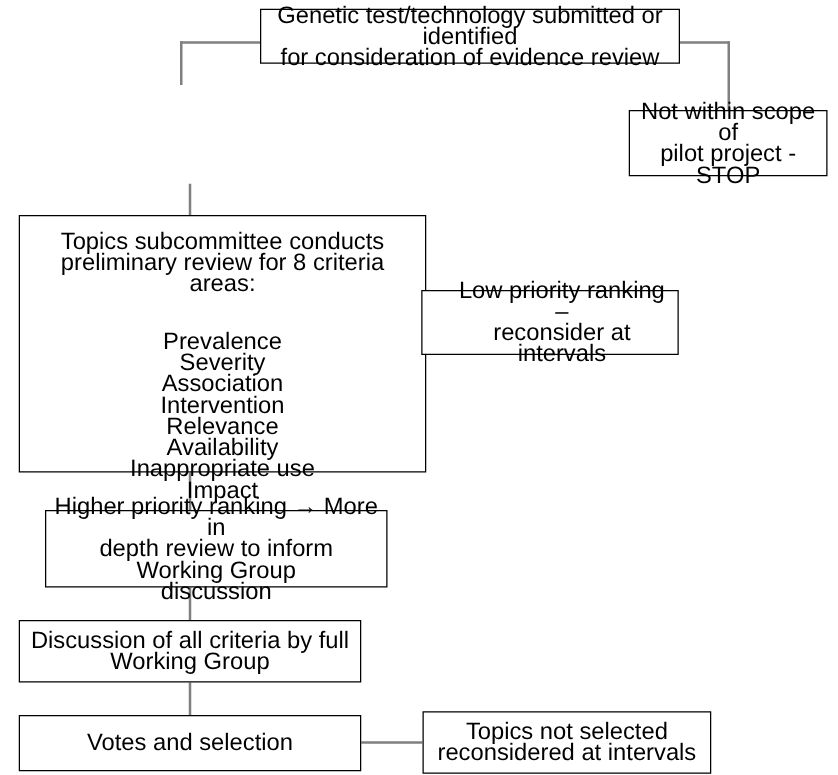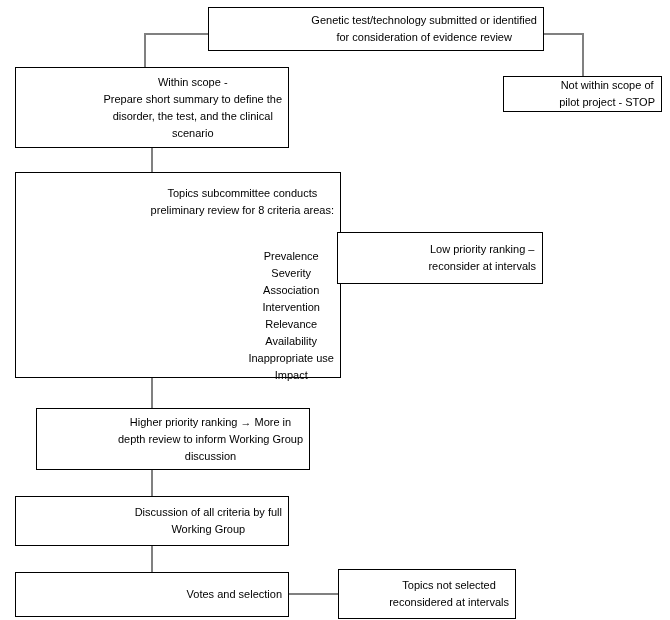--- a/index.html
+++ b/index.html
@@ -18,24 +18,24 @@
     background: #ffffff;
     overflow: hidden;
   }
   .node {
     position: absolute;
     box-sizing: border-box;
     border: 1px solid #000000;
     background: #ffffff;
     display: flex;
     flex-direction: column;
-    align-items: flex-end;
+    align-items: center;
     justify-content: center;
     text-align: center;
-    font-size: 11px;
+    font-size: 19px;
     line-height: 17px;
     padding: 2px 6px;
     white-space: pre-line;
     z-index: 2;
   }
   .node .node-text {
     display: block;
     white-space: pre-line;
   }
   .node.topics {
@@ -77,28 +77,22 @@
 
   <div class="connector v" style="left:151px; top:545px; height:28px;"></div>
 
   <div class="connector h" style="left:288px; top:593px; width:50px;"></div>
 
   <div class="node" style="left:208px; top:7px; width:336px; height:44px;">
     <span class="node-text">Genetic test/technology submitted or identified
 for consideration of evidence review</span>
   </div>
 
-  <div class="node" style="left:15px; top:67px; width:274px; height:81px;">
-    <span class="node-text">Within scope -
-Prepare short summary to define the
-disorder, the test, and the clinical
-scenario</span>
-  </div>
 
-  <div class="node" style="left:503px; top:76px; width:159px; height:36px;">
+  <div class="node" style="left:503px; top:88px; width:159px; height:53px;">
     <span class="node-text">Not within scope of
 pilot project - STOP</span>
   </div>
 
   <div class="node topics" style="left:15px; top:172px; width:326px; height:206px;">
     <span class="node-text">Topics subcommittee conducts
 preliminary review for 8 criteria areas:</span>
     <span class="criteria-list">Prevalence
 Severity
 Association
@@ -122,18 +116,18 @@
 
   <div class="node" style="left:15px; top:496px; width:274px; height:50px;">
     <span class="node-text">Discussion of all criteria by full
 Working Group</span>
   </div>
 
   <div class="node" style="left:15px; top:572px; width:274px; height:45px;">
     <span class="node-text">Votes and selection</span>
   </div>
 
-  <div class="node" style="left:338px; top:569px; width:178px; height:50px;">
+  <div class="node" style="left:338px; top:569px; width:231px; height:50px;">
     <span class="node-text">Topics not selected
 reconsidered at intervals</span>
   </div>
 
 </div>
 
 </body></html>

